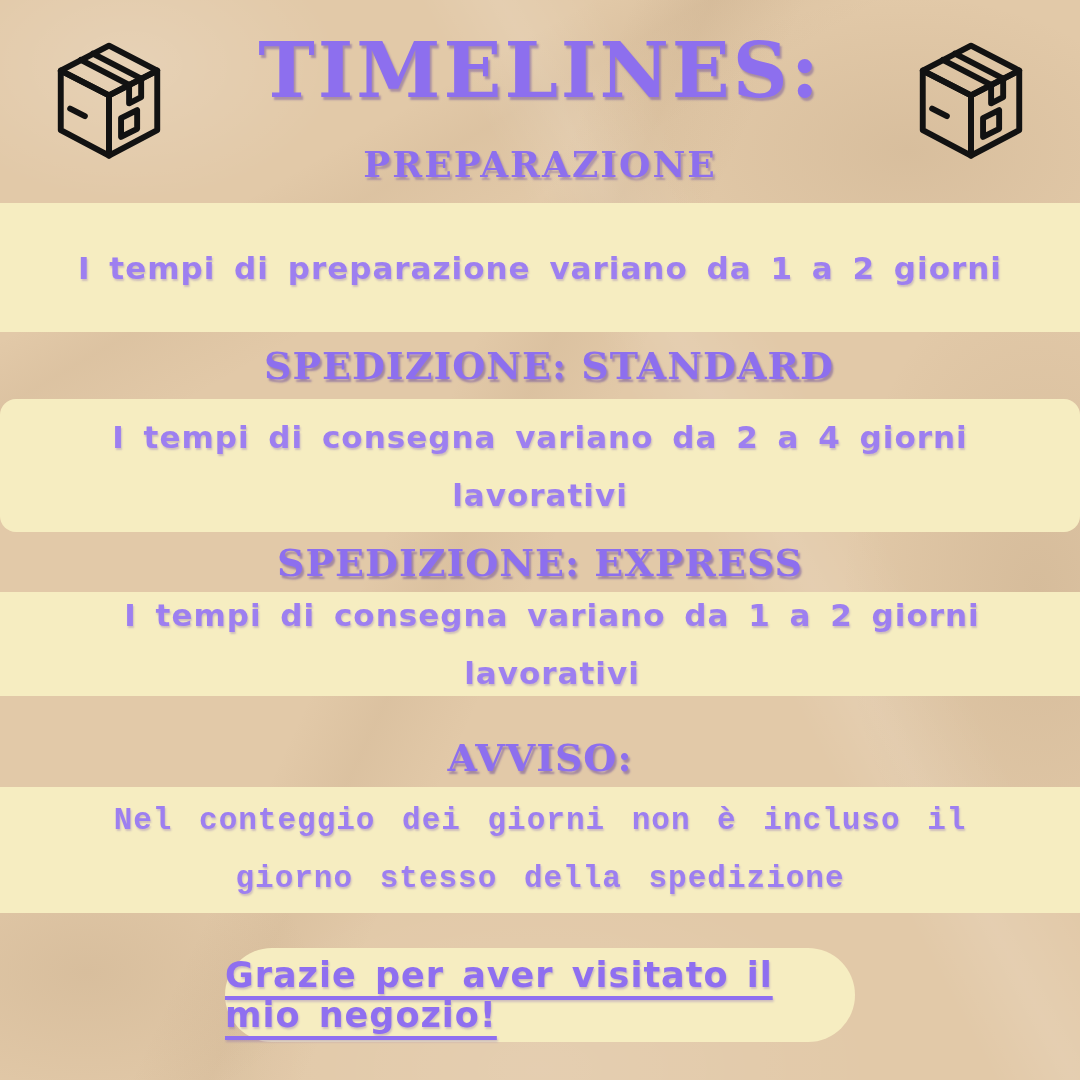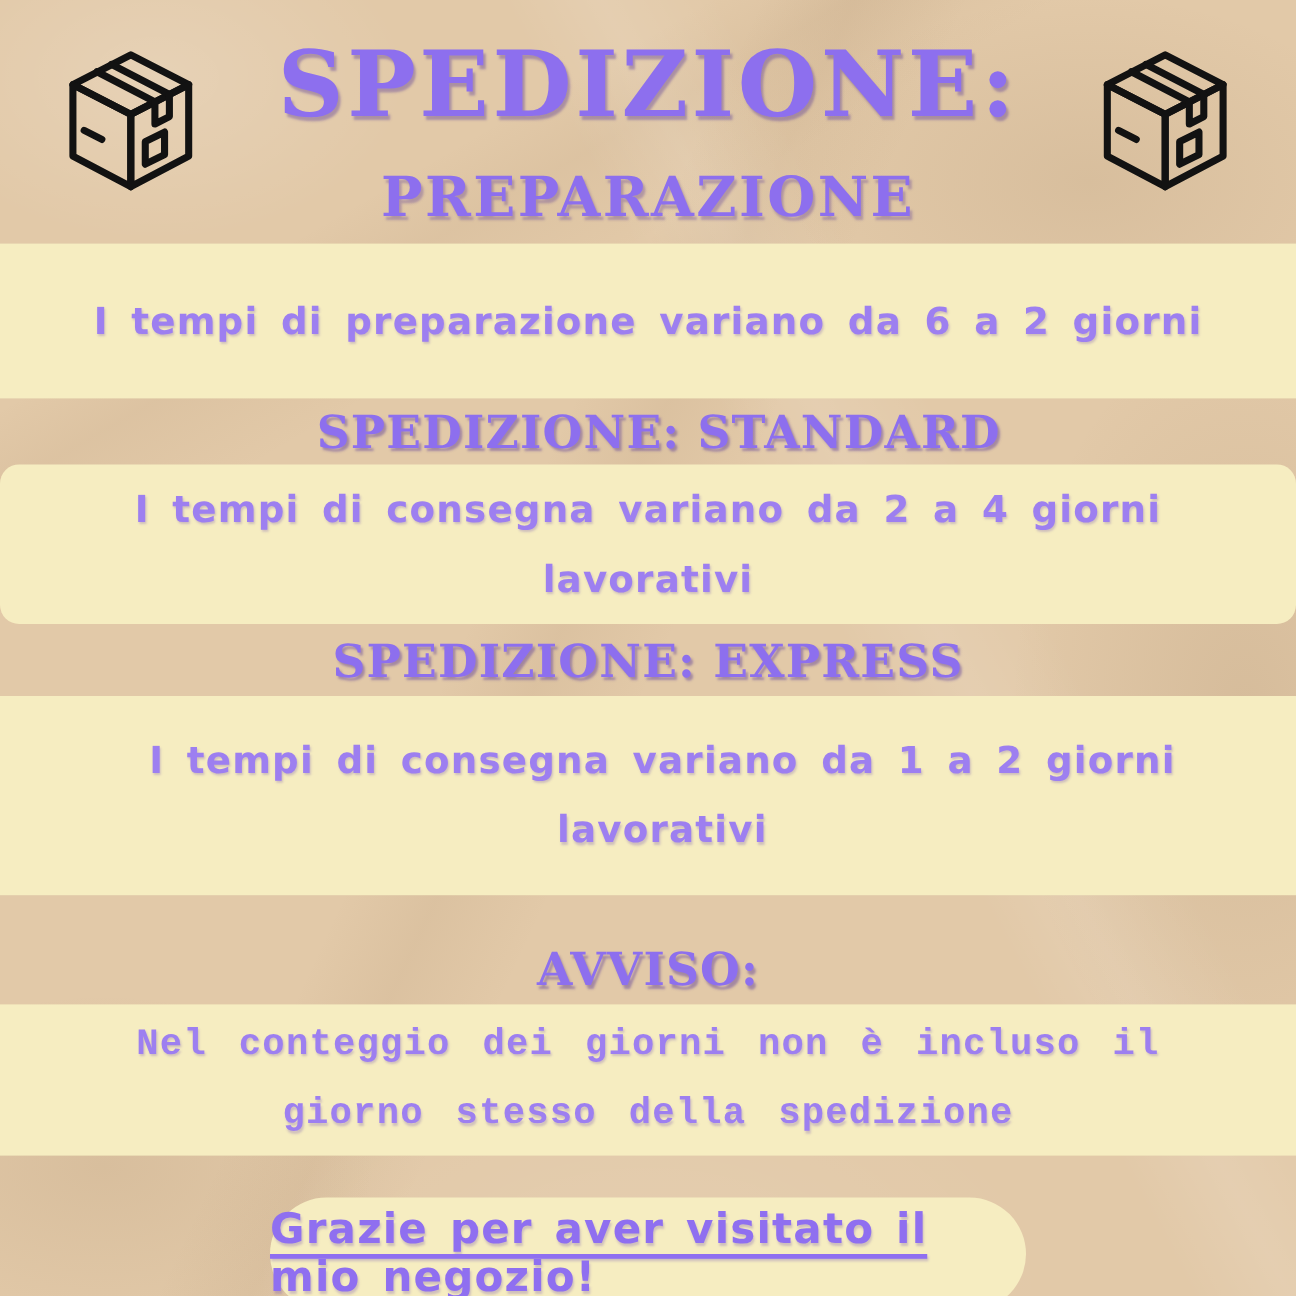--- a/index.html
+++ b/index.html
@@ -53,38 +53,38 @@
     font-size: 76px;
     line-height: 86px;
     letter-spacing: 3px;
     color: #8d6fee;
     text-shadow: 2px 3px 2px rgba(88,58,152,0.40);
   }
   .page-subtitle {
     margin: 30px 0 0 0;
     font-family: "DejaVu Serif", serif;
     font-weight: bold;
-    font-size: 46px;
+    font-size: 36px;
     line-height: 40px;
     letter-spacing: 2px;
     color: #8d6fee;
     text-shadow: 2px 3px 2px rgba(88,58,152,0.35);
   }
 
   
   .band {
     flex: none;
     background: #f6edc1;
     display: flex;
     align-items: center;
     justify-content: center;
   }
   .band-1 { height: 129px; }
   .band-2 { height: 133px; border-radius: 16px; }
-  .band-3 { height: 166px; padding-left: 24px; }
+  .band-3 { height: 104px; padding-left: 24px; }
   .band-4 { height: 126px; font-family: Liberation Mono, monospace; }
 
   .body-text {
     margin: 0;
     text-align: center;
     font-weight: bold;
     font-size: 31px;
     line-height: 58px;
     letter-spacing: 1px;
     word-spacing: 7px;
@@ -93,21 +93,21 @@
     max-width: 980px;
   }
 
   
   .heading-strip {
     flex: none;
     display: flex;
     align-items: center;
     justify-content: center;
   }
-  .hband-1 { height: 55px; padding-left: 18px; }
+  .hband-1 { height: 67px; padding-left: 18px; }
   .hband-2 { height: 60px; }
   .hband-3 { height: 59px; margin-top: 32px; }
 
   .section-heading {
     margin: 0;
     font-family: "DejaVu Serif", serif;
     font-weight: bold;
     font-size: 38px;
     letter-spacing: 1px;
     color: #8d6fee;
@@ -165,26 +165,26 @@
       <path d="M50 8 L86 26.5 L50 45 L14 26.5 Z"></path>
       <path d="M14 26.5 L14 71 L50 90 L50 45 Z"></path>
       <path d="M86 26.5 L86 71 L50 90 L50 45 Z"></path>
       <path d="M29 18.5 L65 37.3"></path>
       <path d="M38 13.9 L74 32.6"></path>
       <path d="M65 37.3 L65 51 L74 46.4 L74 32.6"></path>
       <path d="M59 62 L71 56 L71 70 L59 76 Z"></path>
       <path d="M21 55 L32 60.6"></path>
     </svg>
 
-    <h1 class="page-title">SPEDIZIONE:</h1>
+    <h1 class="page-title">TIMELINES:</h1>
     <h2 class="page-subtitle">PREPARAZIONE</h2>
   </div>
 
   <div class="band band-1">
-    <p class="body-text">I tempi di preparazione variano da 6 a 2 giorni</p>
+    <p class="body-text">I tempi di preparazione variano da 1 a 2 giorni</p>
   </div>
 
   <div class="heading-strip hband-1">
     <h3 class="section-heading">SPEDIZIONE: STANDARD</h3>
   </div>
 
   <div class="band band-2">
     <p class="body-text">I tempi di consegna variano da 2 a 4 giorni lavorativi</p>
   </div>
 

